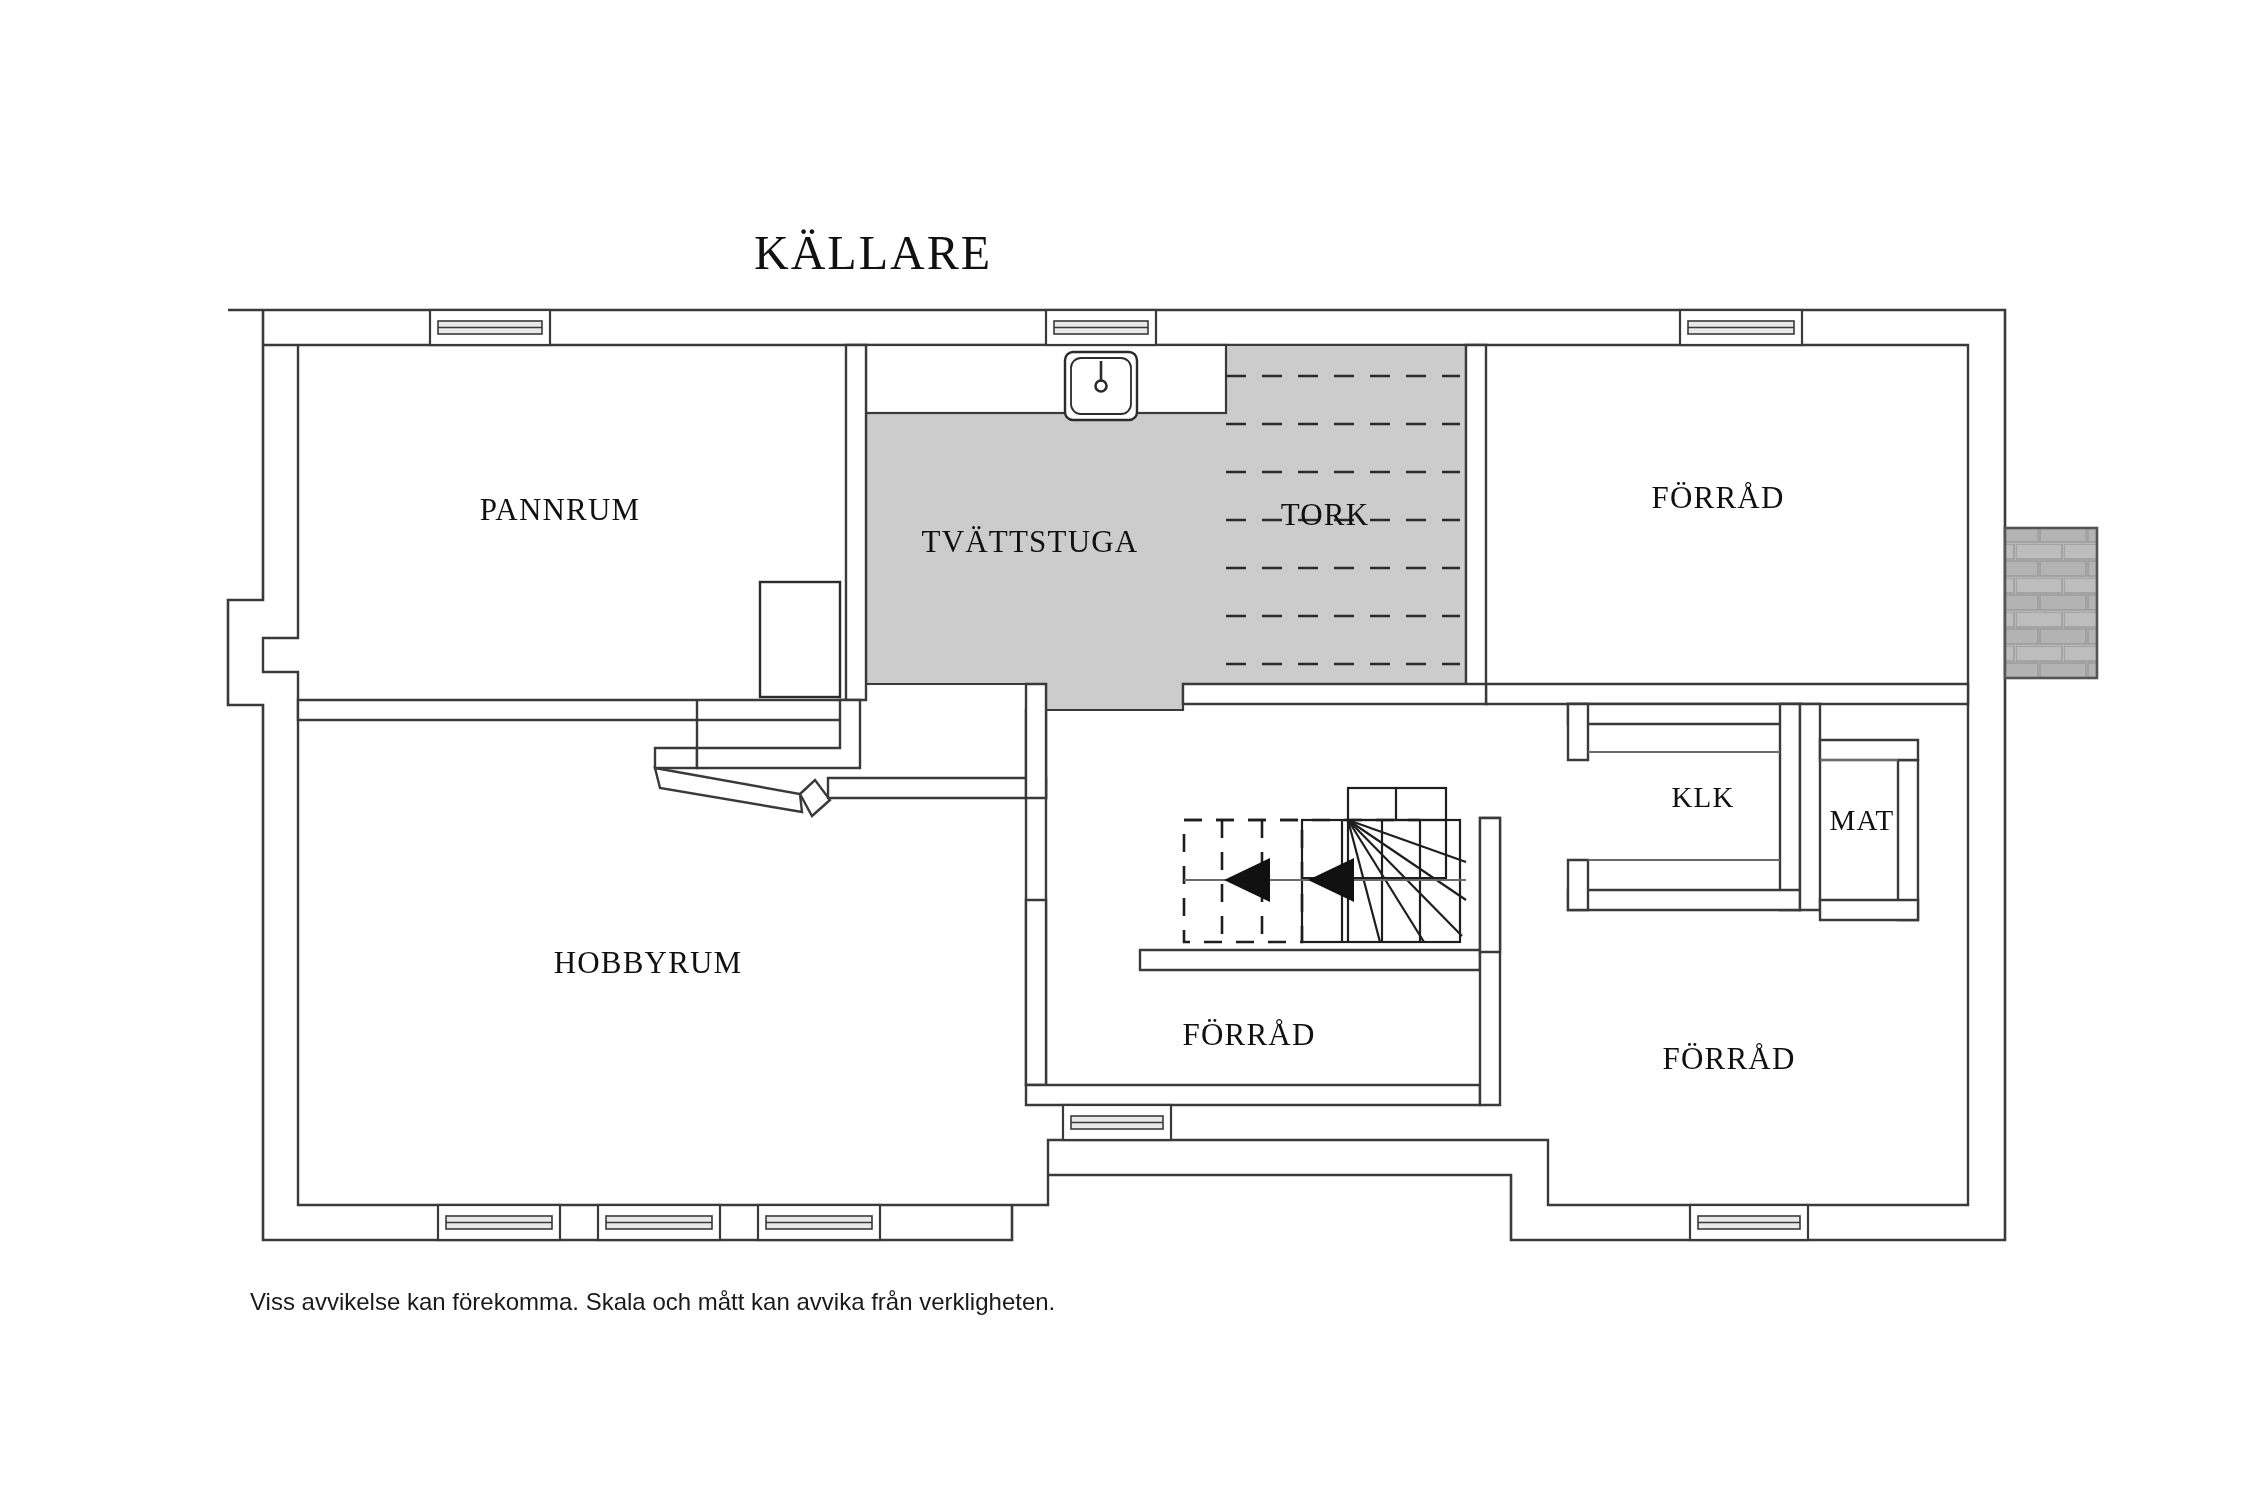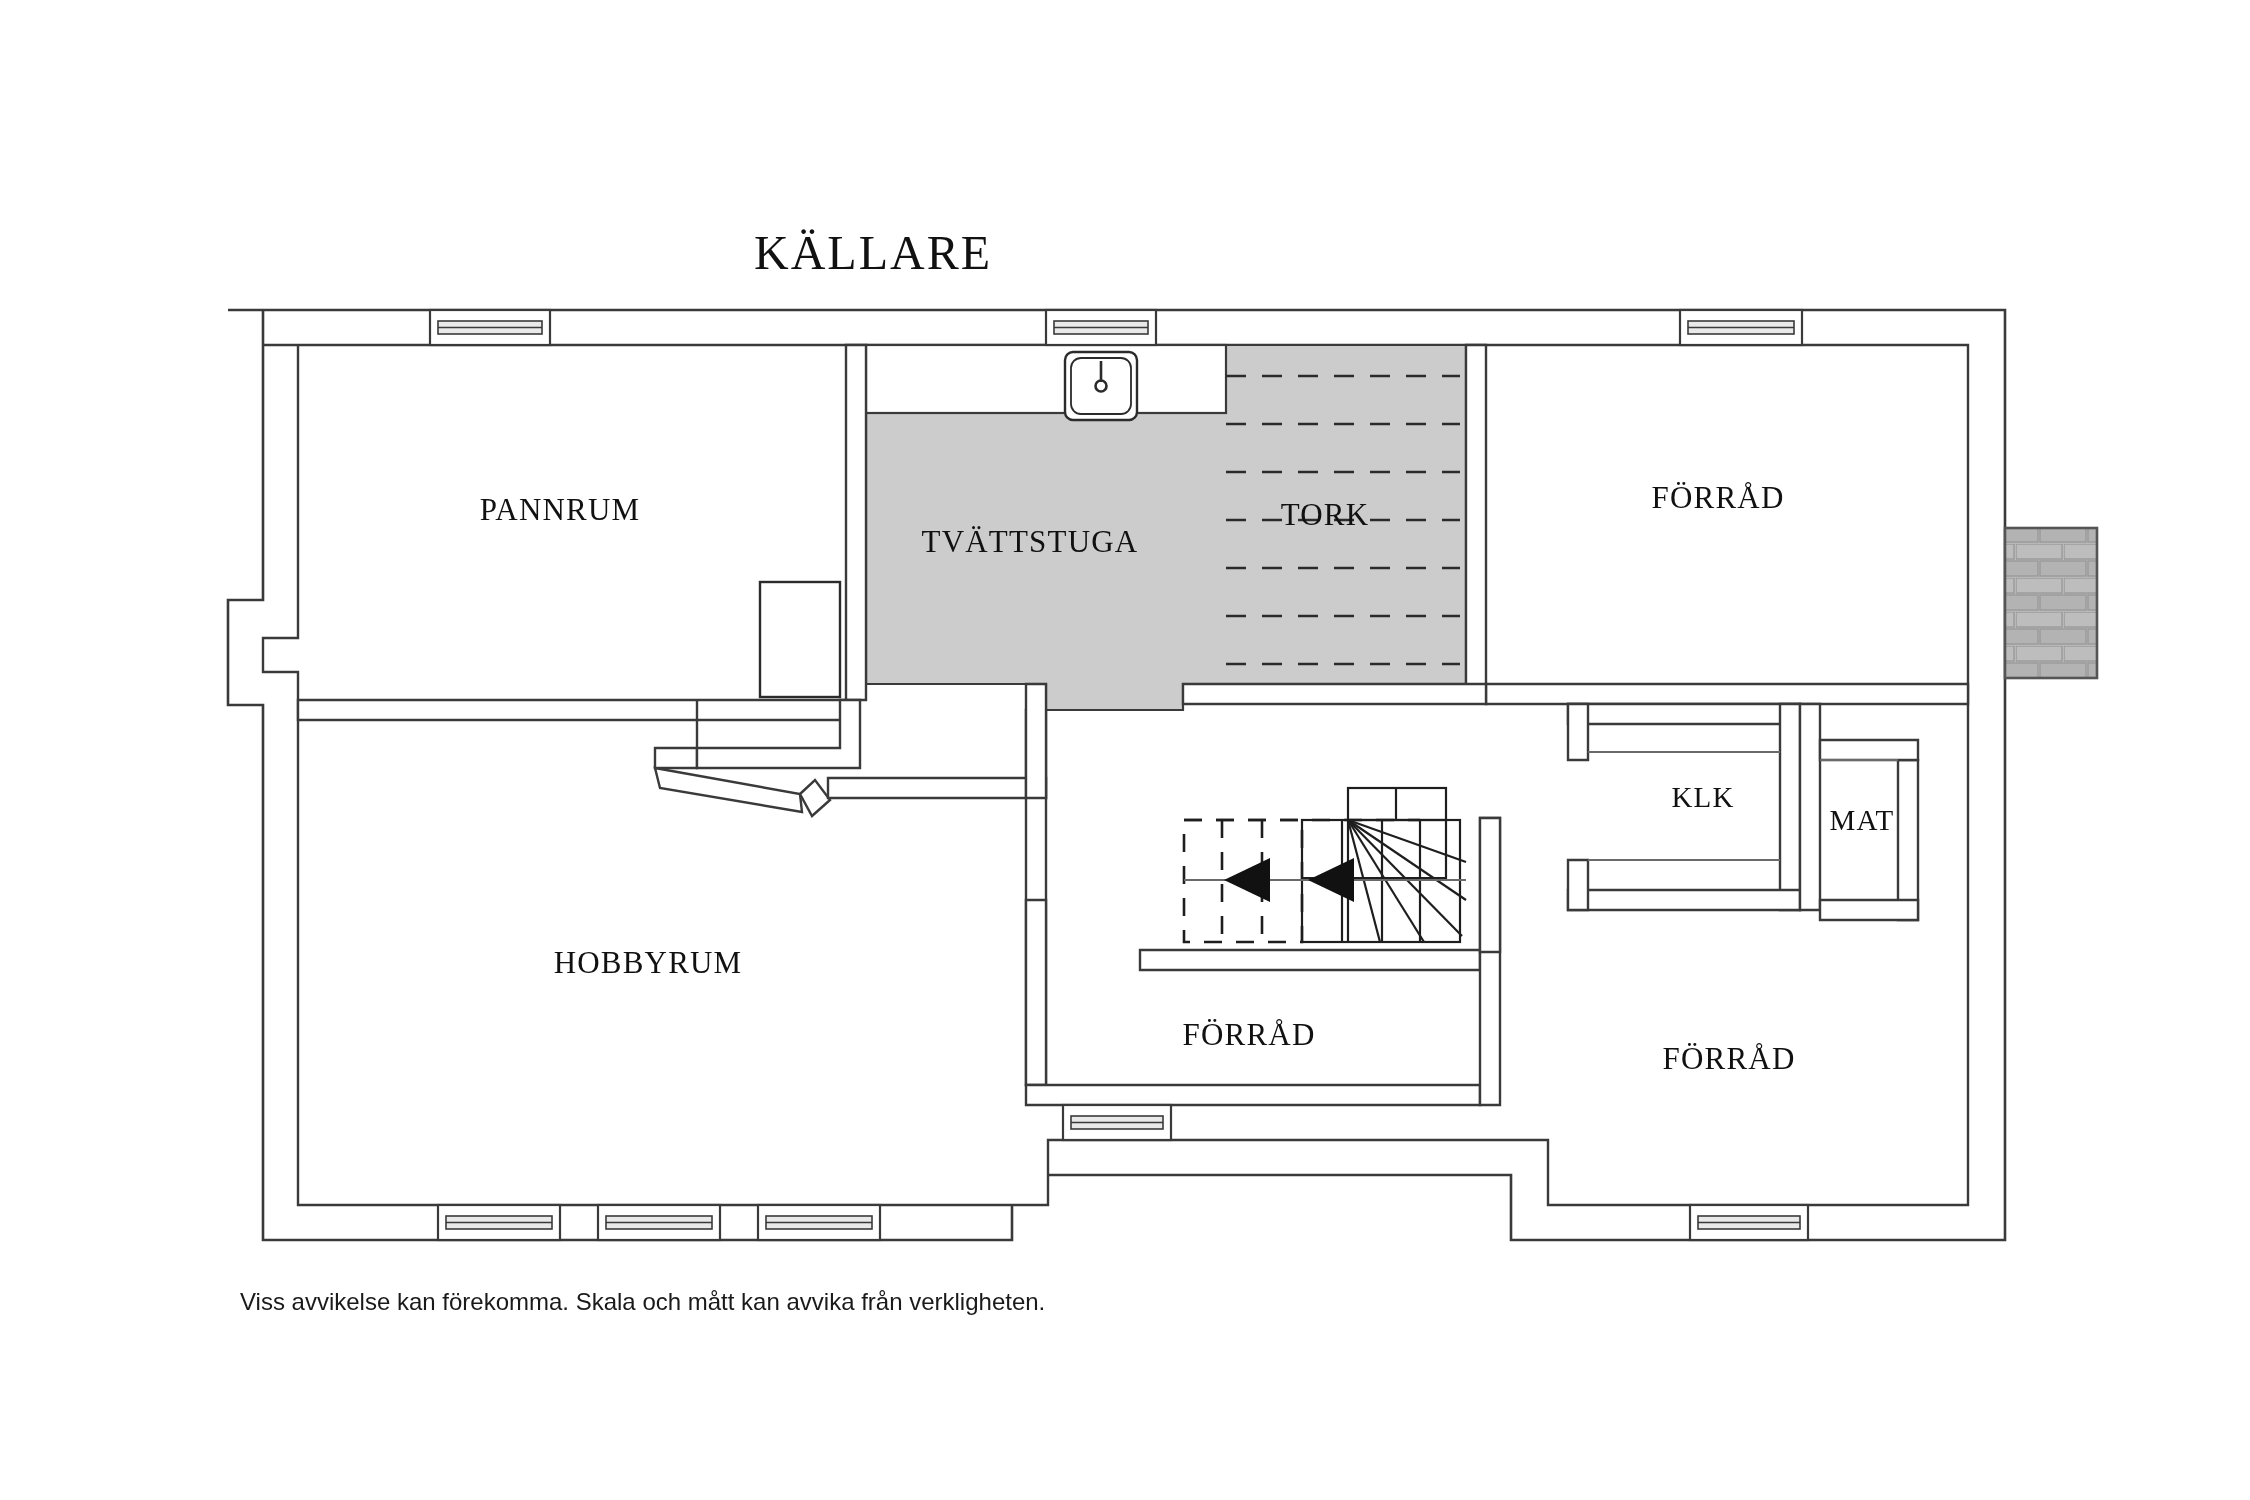--- a/index.html
+++ b/index.html
@@ -28,21 +28,21 @@
     text-align: center;
     font-family: "Liberation Serif", serif;
     font-size: 48px;
     letter-spacing: 2px;
     color: #111111;
     font-weight: 400;
   }
   .plan-title span { display: inline-block; margin-left: -260px; }
   .footer-note {
     position: absolute;
-    left: 240px;
+    left: 250px;
     top: 1288px;
     font-family: "Liberation Sans", sans-serif;
     font-size: 24px;
     color: #1a1a1a;
     white-space: nowrap;
   }
   svg.floor-svg {
     position: absolute;
     left: 0;
     top: 0;

